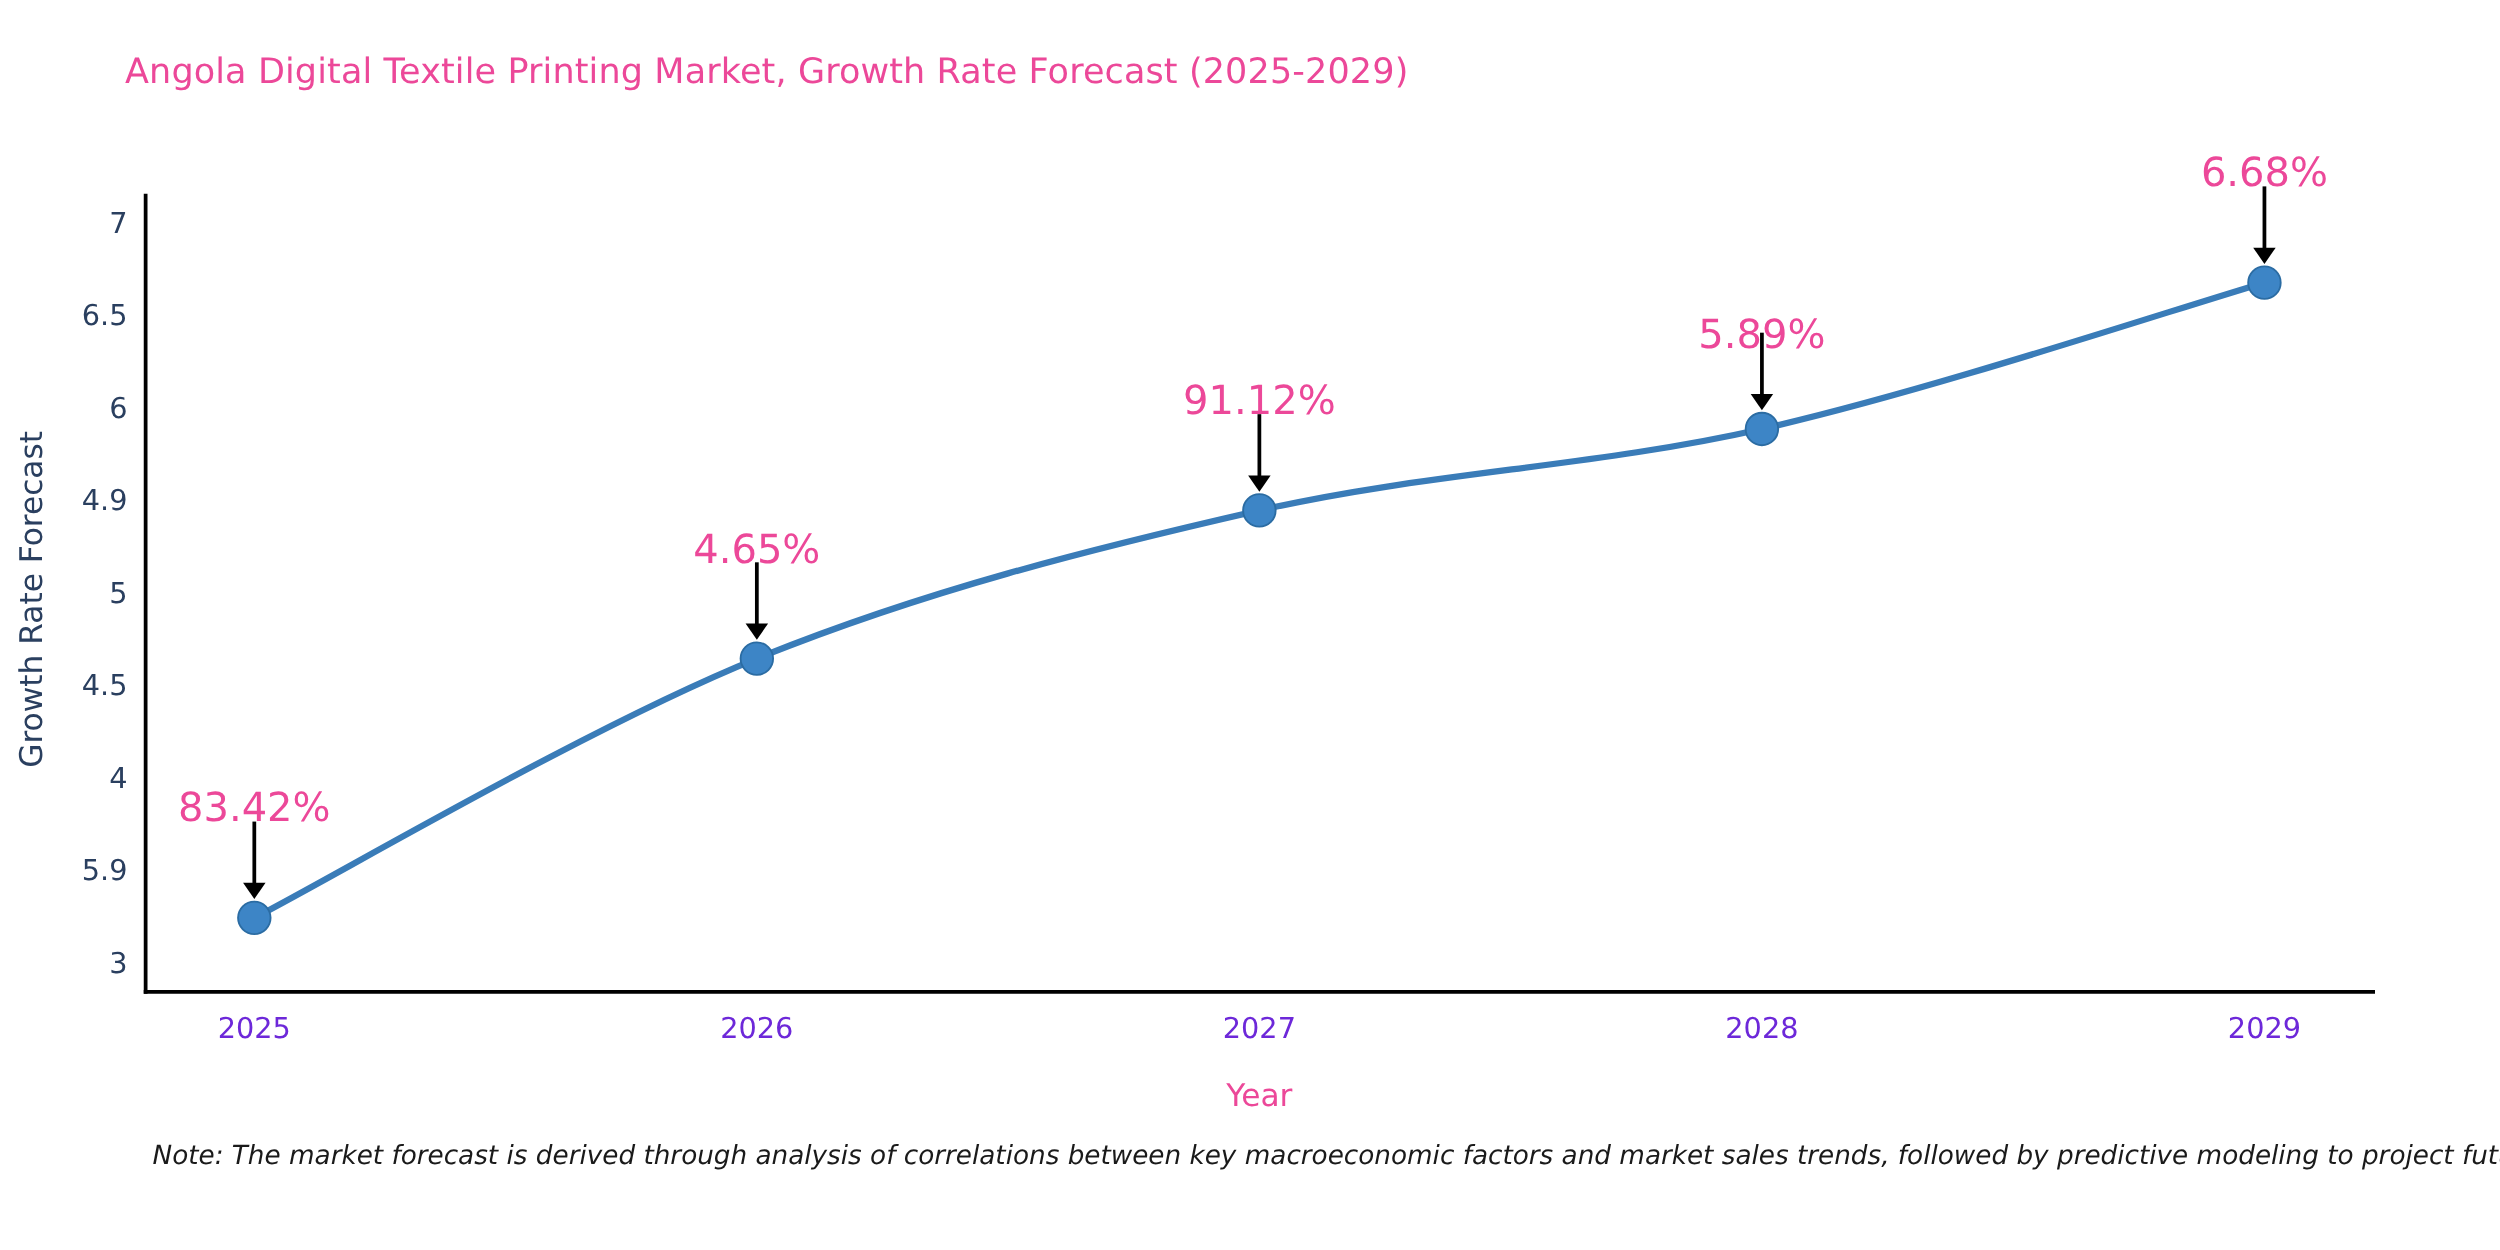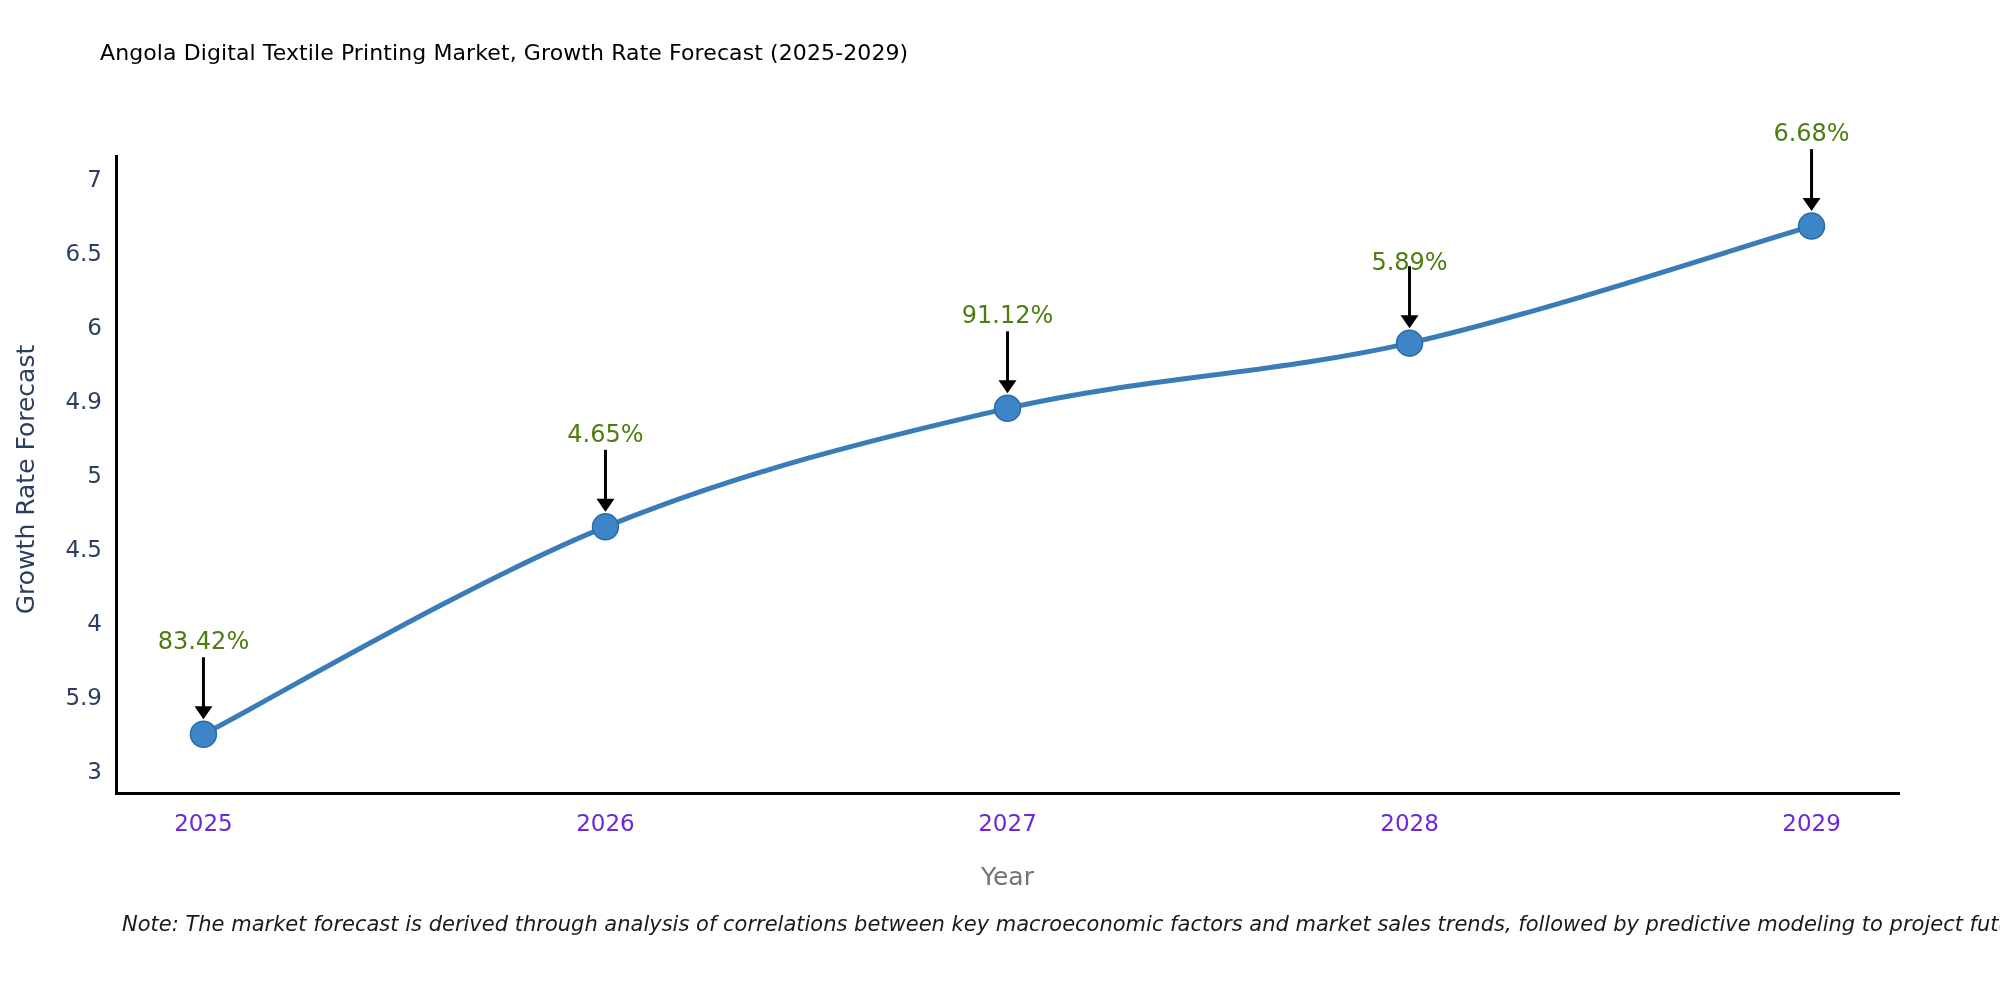--- a/index.html
+++ b/index.html
@@ -8,22 +8,22 @@
     background:#ffffff;
     font-family:"DejaVu Sans", sans-serif;
     overflow:hidden;
     position:relative;
   }
   #figure{position:absolute;inset:0;}
 
   .title{
     position:absolute;
     left:100px; top:40px;
-    font-size:22px;
-    color:#000000;
+    font-size:28px;
+    color:#ec4899;
     font-family:"DejaVu Sans", sans-serif;
     white-space:nowrap;
     letter-spacing:0.1px;
   }
 
   
   #plot{
     position:absolute;
     left:115px; top:155px;
     width:1785px; height:640px;
@@ -55,40 +55,40 @@
     top:0;
   }
   #x-ticks{position:absolute;left:115px;top:810px;width:1785px;height:34px;}
 
   
   .x-title{
     position:absolute;
     left:115px; width:1785px; top:862px;
     text-align:center;
     font-size:25px;
-    color:#737373;
+    color:#ec4899;
     white-space:nowrap;
   }
   .y-title{
     position:absolute;
     left:-185px; top:465px;
     width:420px;
     text-align:center;
     font-size:25px;
     color:#2a3f5f;
     transform:rotate(-90deg);
     white-space:nowrap;
   }
 
   
   .annot-label{
     position:absolute;
     transform:translateX(-50%);
-    font-size:24px;
-    color:#4d7c0f;
+    font-size:32px;
+    color:#ec4899;
     white-space:nowrap;
   }
 
   
   .note{
     position:absolute;
     left:122px; top:912px;
     width:1900px;
     font-size:21px;
     font-style:italic;

